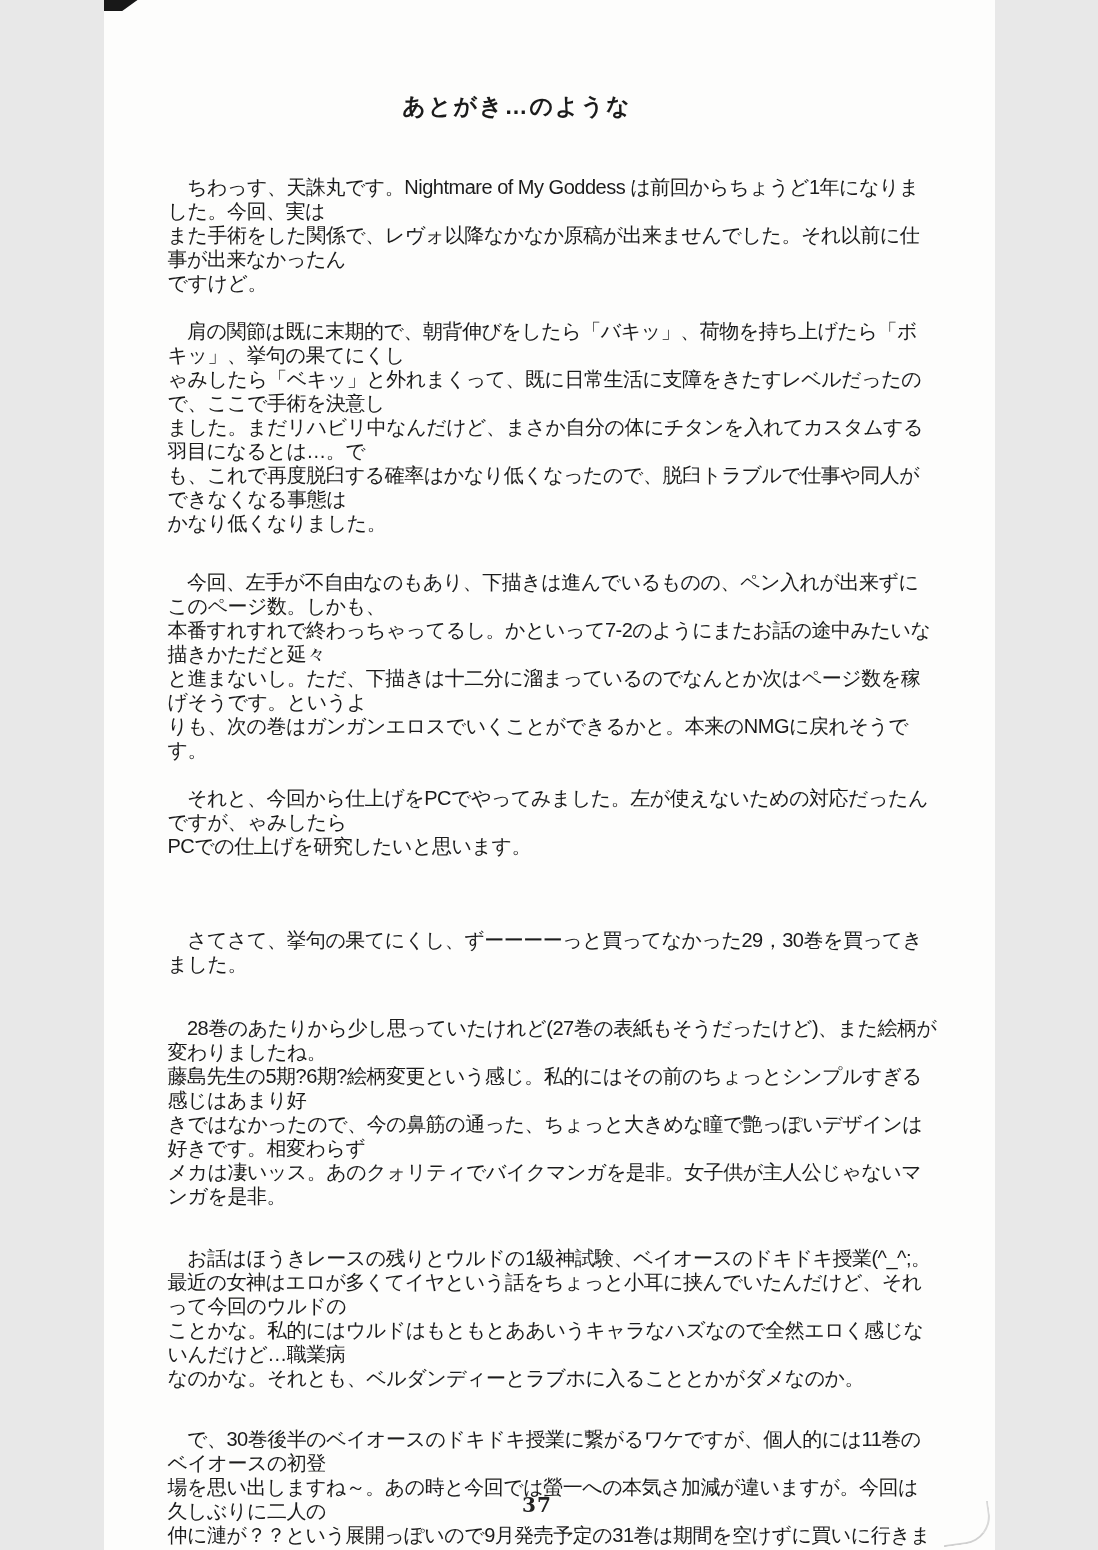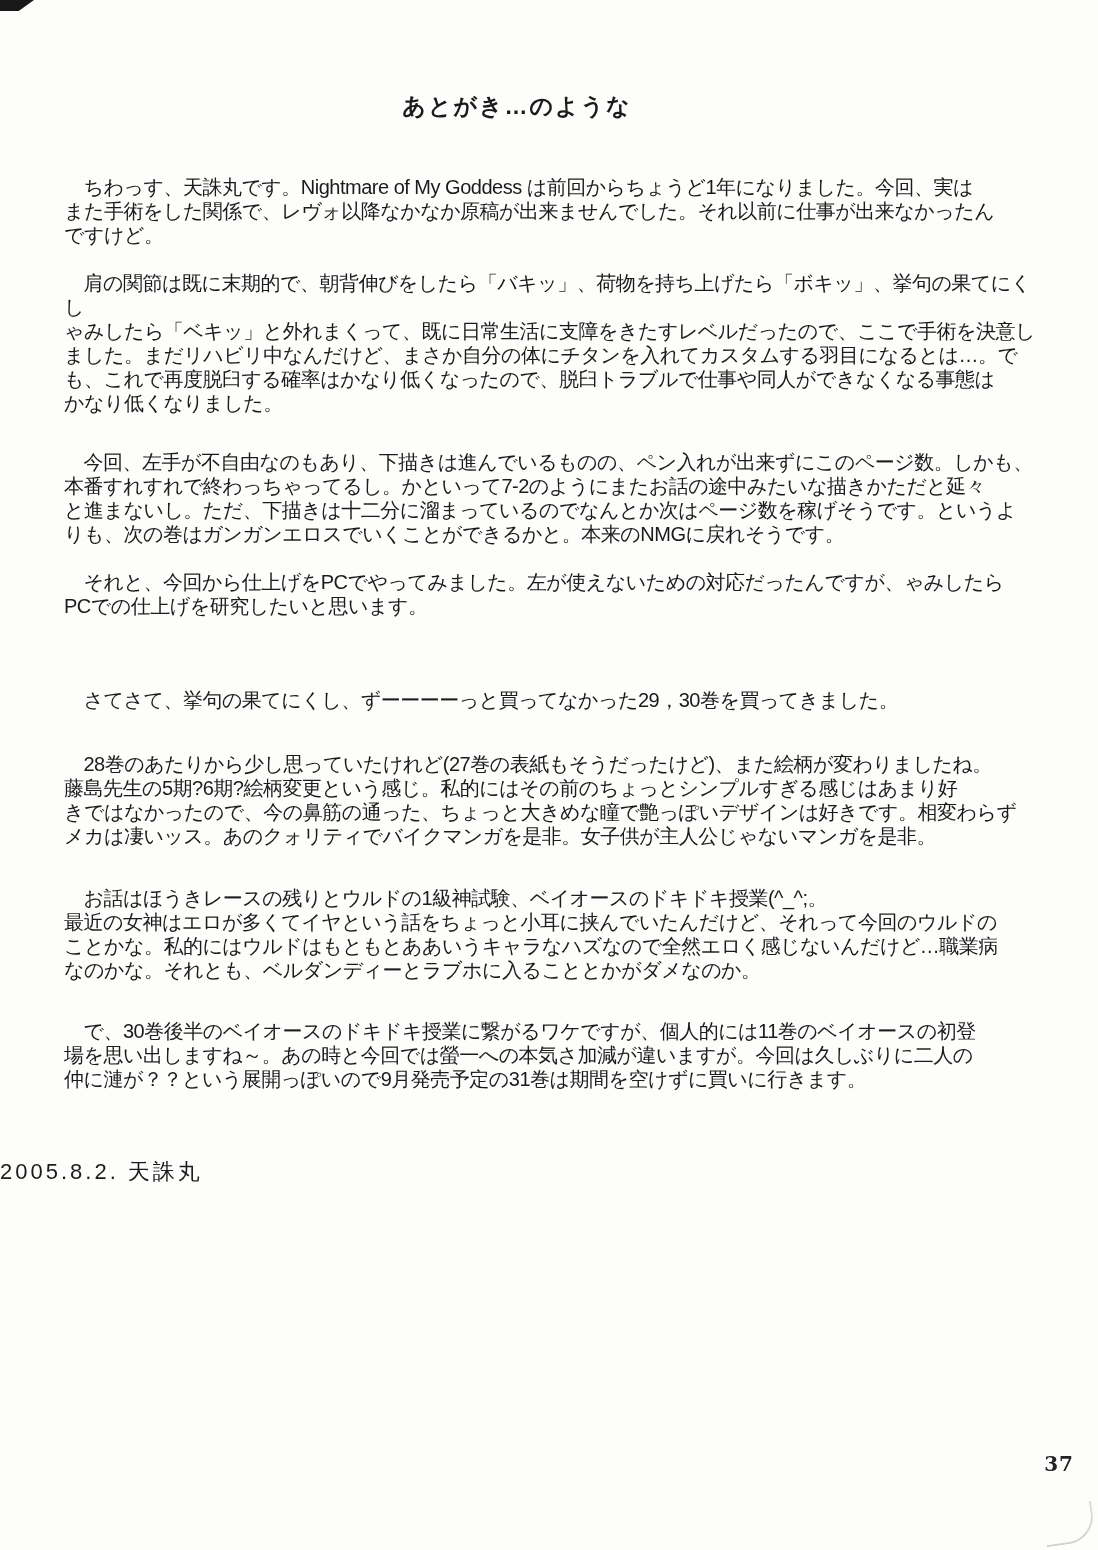--- a/index.html
+++ b/index.html
@@ -2,21 +2,21 @@
 <html><head>
 <meta charset="utf-8">
 <style>
   html, body {
     margin: 0;
     padding: 0;
     background: #e8e8e8;
   }
   .page {
     position: relative;
-    width: 1098px;
+    width: 891px;
     height: 1550px;
     margin: 0 auto;
     background: #fdfdfc;
     overflow: hidden;
     font-family: "Liberation Sans", sans-serif;
     color: #1b1b1b;
   }
   .title {
     position: relative;
     left: -32px;
@@ -47,22 +47,22 @@
     text-align: left;
     font-size: 22px;
     letter-spacing: 3px;
     line-height: 28px;
     font-weight: 500;
   }
   .page-number {
     position: absolute;
     left: 0;
     right: 24px;
-    top: 1452px;
-    text-align: right;
+    top: 1493px;
+    text-align: center;
     font-family: "DejaVu Serif", serif;
     font-size: 20px;
     font-weight: bold;
     letter-spacing: 1px;
     color: #222;
   }
   .mark-top-left {
     position: absolute;
     top: 0;
     left: 0;

